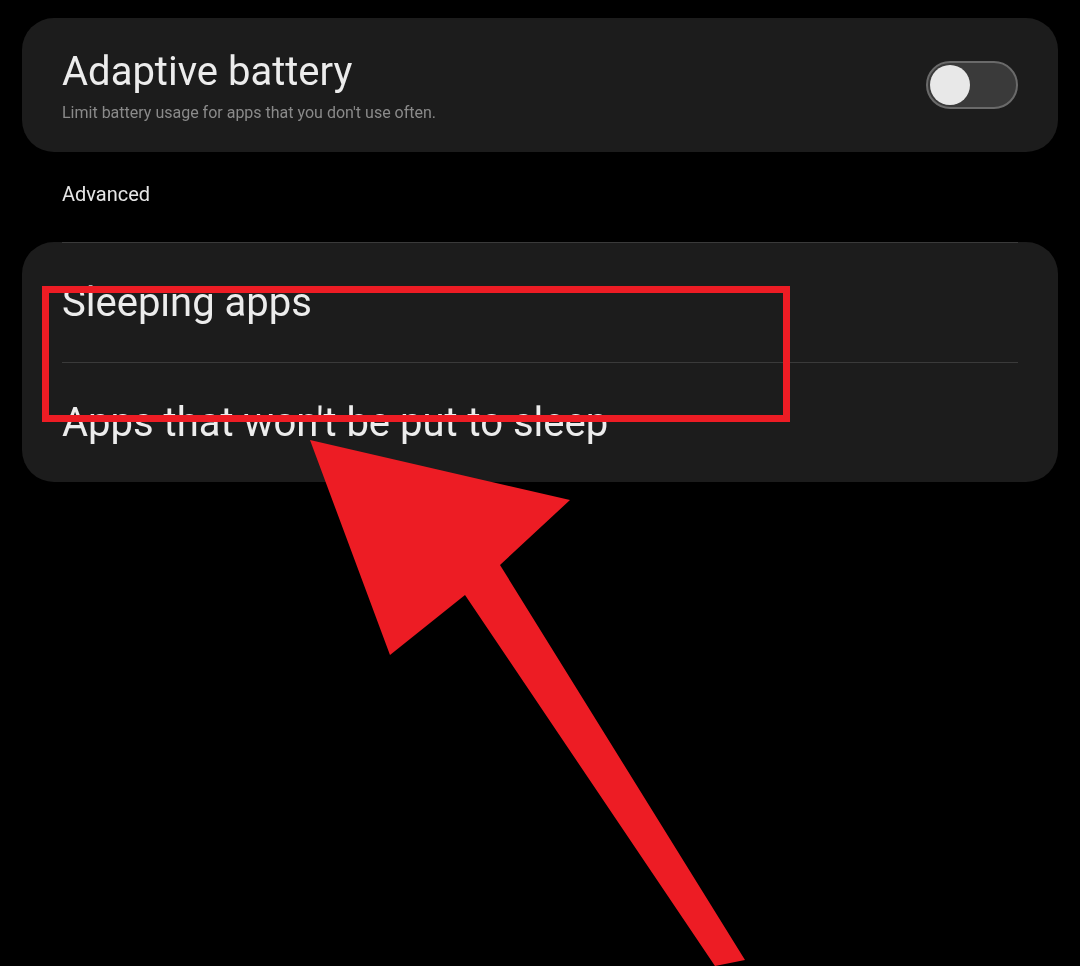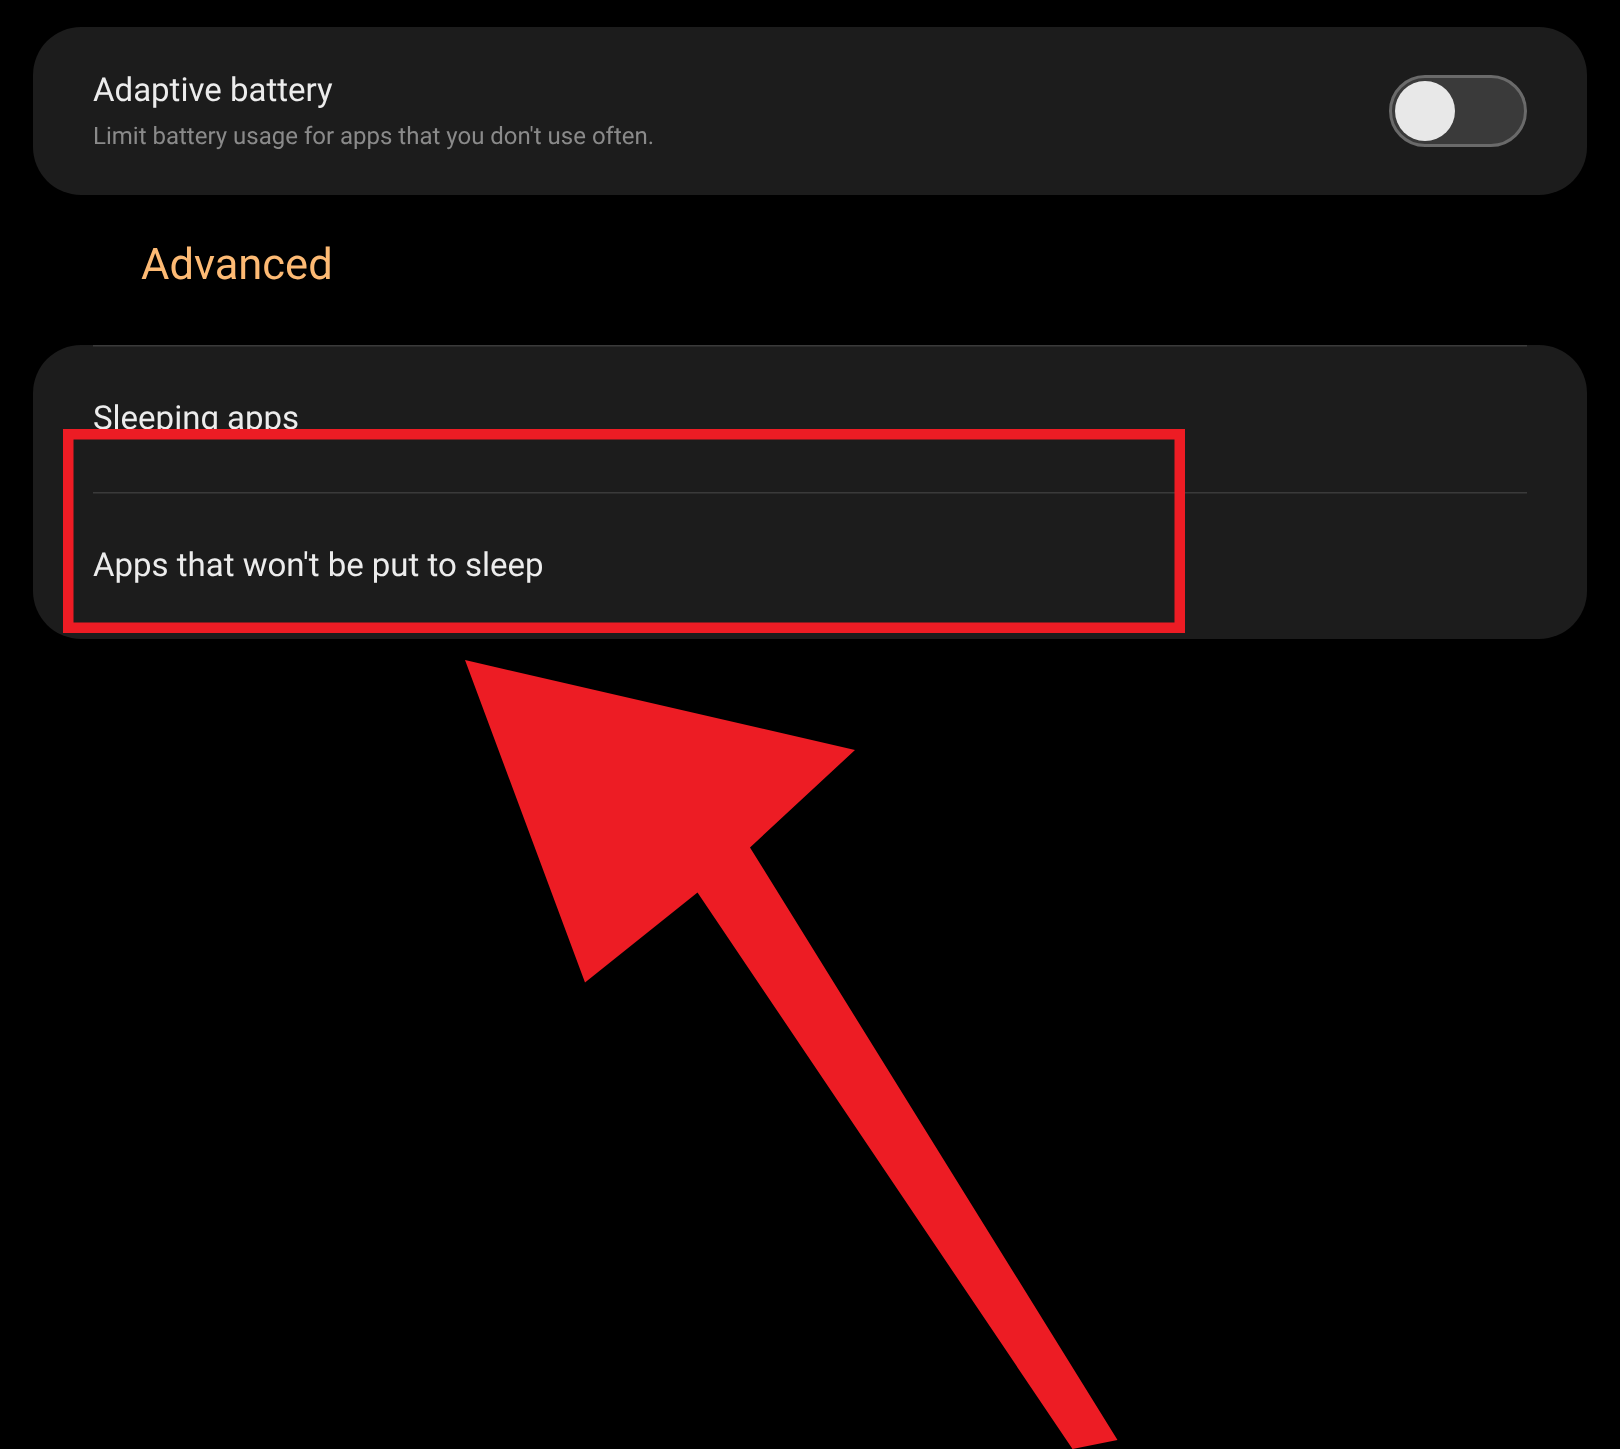--- a/index.html
+++ b/index.html
@@ -25,21 +25,21 @@
     align-items: center;
     justify-content: space-between;
     padding: 30px 40px;
     position: relative;
   }
   .setting-text {
     flex: 1;
   }
   .setting-title {
     color: #ececec;
-    font-size: 22px;
+    font-size: 40px;
     font-weight: 400;
     margin-bottom: 8px;
   }
   .setting-desc {
     color: #8a8a8a;
     font-size: 16px;
     font-weight: 400;
   }
   .toggle {
     width: 92px;
@@ -69,25 +69,24 @@
   .toggle-on .knob {
     position: absolute;
     right: 2px;
     top: 2px;
     width: 40px;
     height: 40px;
     border-radius: 50%;
     background: #ffffff;
   }
   .section-header {
-    color: #fdba74;
-    font-size: 29px;
+    color: #e5e5e5;
+    font-size: 20px;
     font-weight: 400;
     padding: 30px 0 18px 62px;
-    margin-left: 32px;
   }
   .divider {
     height: 1px;
     background: #3a3a3a;
     margin: 0 40px;
   }
   .row-simple {
     padding: 36px 40px;
     align-items: center;
   }

